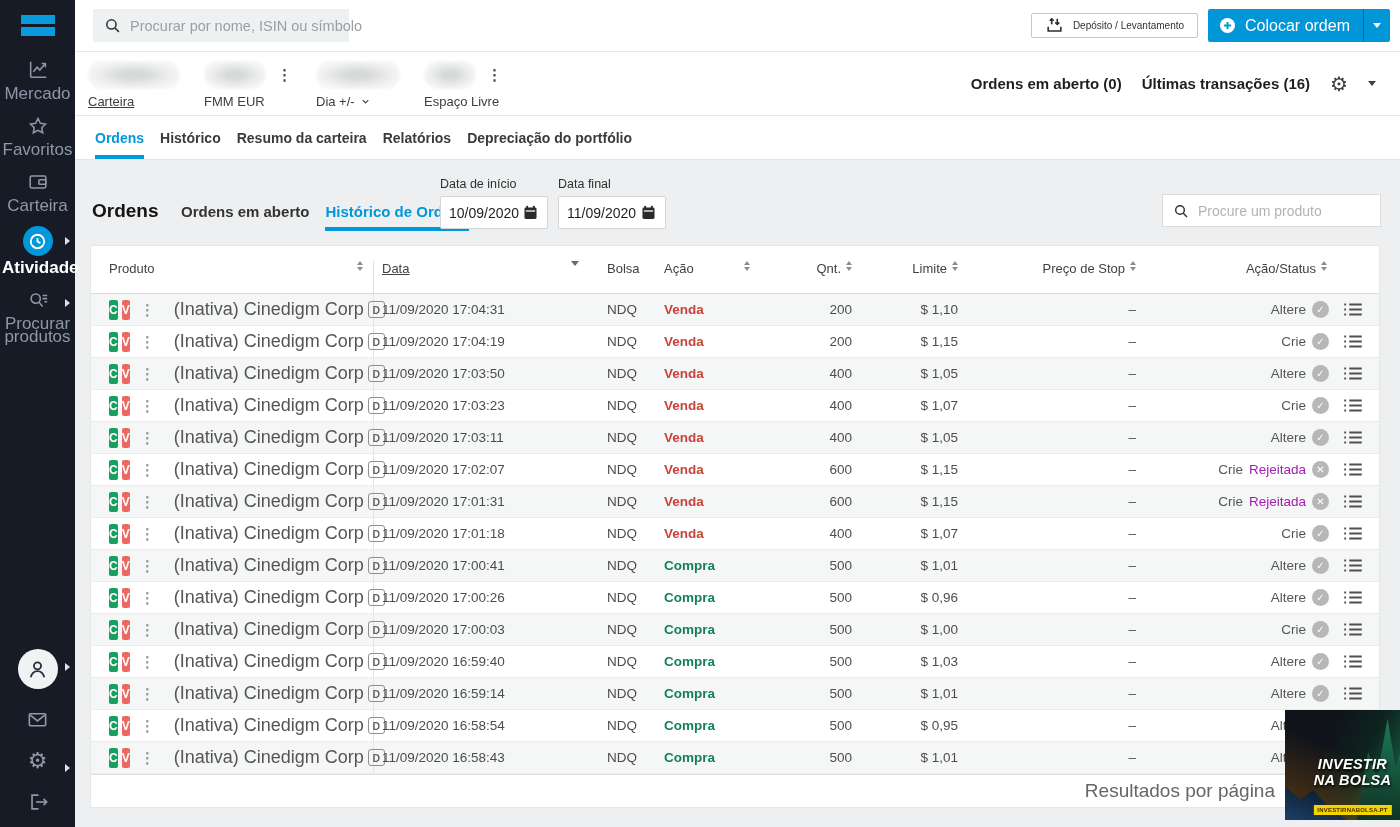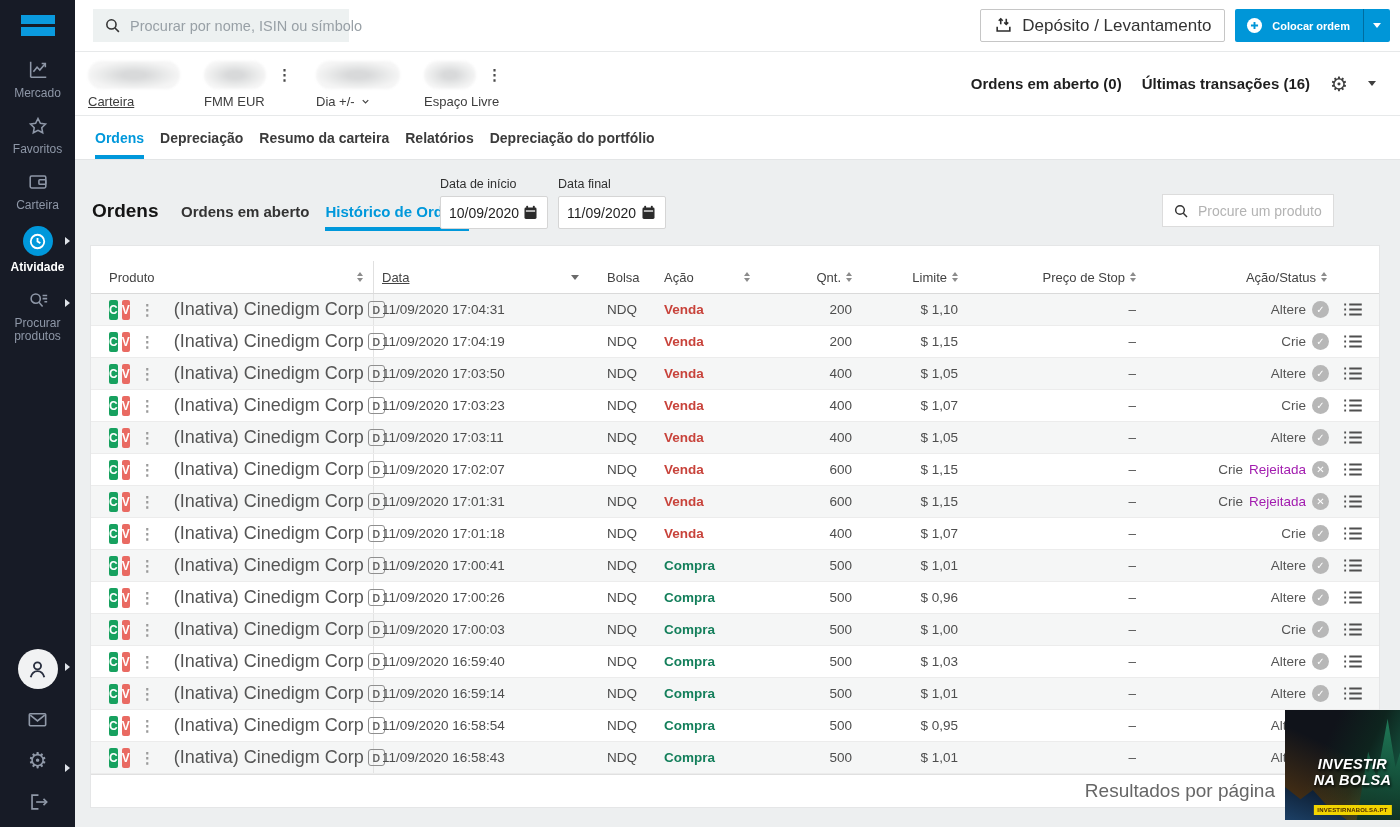--- a/index.html
+++ b/index.html
@@ -7,42 +7,42 @@
   body { position:relative; background:#edeff0; overflow:hidden; }
 
   
   .sidebar { position:absolute; left:0; top:0; bottom:0; width:75px; background:#171b26; z-index:10; }
   .logo { margin:15px auto 0; width:34px; cursor:pointer; }
   .logo div { width:34px; height:9px; background:#0a9ade; margin-bottom:3px; }
   .nav-top { position:absolute; top:57px; left:0; width:75px; display:flex; flex-direction:column; gap:13px; }
   .nav-item { position:relative; width:75px; min-height:40px; text-align:center; color:#8e97a7; cursor:pointer; padding:0 2px; }
   .nav-icon { display:flex; justify-content:center; align-items:center; height:26px; }
   .icon-bubble { width:30px; height:30px; border-radius:50%; background:#0098db; display:flex; align-items:center; justify-content:center; }
-  .nav-label { display:block; font-size:12px; line-height:13px; color:#8e97a7; margin-top:4px; }
+  .nav-label { display:block; font-size:17px; line-height:13px; color:#8e97a7; margin-top:4px; }
   .nav-item.active .nav-label { color:#ffffff; font-weight:bold; }
   .nav-item.active .nav-icon { height:32px; }
   .nav-arrow { position:absolute; right:5px; top:12px; width:0; height:0;
     border-top:4px solid transparent; border-bottom:4px solid transparent; border-left:5px solid #dfe3e9; }
   .nav-bottom { position:absolute; bottom:14px; left:0; width:75px; display:flex; flex-direction:column; align-items:center; gap:19px; }
   .nav-bottom .nav-item { min-height:auto; display:flex; justify-content:center; }
   .avatar-circle { width:40px; height:40px; border-radius:50%; background:#f1f2f3; display:flex; align-items:center; justify-content:center; }
   .nav-bottom .nav-arrow { top:14px; }
   .gear-glyph { font-size:22px; color:#9099a8; line-height:1; }
 
   
   .main { position:absolute; left:75px; top:0; right:0; bottom:0; }
 
   
   .topbar { height:52px; background:#fff; border-bottom:1px solid #e7e9ea; display:flex; align-items:center; }
   .searchbox { margin-left:18px; width:256px; height:33px; background:#edf1f1; display:flex; align-items:center; gap:9px; padding:0 11px; cursor:text; }
   .searchbox .ph { font-size:14.5px; color:#98a0a6; white-space:nowrap; }
   .topbar-right { margin-left:auto; display:flex; align-items:center; gap:10px; margin-right:10px; }
-  .btn-deposit { height:33px; background:#fff; border:1px solid #c6c6c6; border-radius:2px; display:flex; align-items:center; gap:9px; padding:0 13px; font-size:17px; color:#333; cursor:pointer; }
+  .btn-deposit { height:25px; background:#fff; border:1px solid #c6c6c6; border-radius:2px; display:flex; align-items:center; gap:9px; padding:0 13px; font-size:10px; color:#333; cursor:pointer; }
   .btn-order { height:33px; background:#0096d8; border-radius:2px; display:flex; align-items:stretch; color:#fff; cursor:pointer; }
-  .btn-order-main { display:flex; align-items:center; gap:8px; padding:0 13px 0 10px; font-size:11px; font-weight:bold; }
+  .btn-order-main { display:flex; align-items:center; gap:8px; padding:0 13px 0 10px; font-size:16px; font-weight:normal; }
   .btn-order-caret { width:27px; border-left:1px solid rgba(0,60,90,.45); display:flex; align-items:center; justify-content:center; }
   .caret { width:0; height:0; border-left:4.5px solid transparent; border-right:4.5px solid transparent; border-top:5.5px solid currentColor; }
 
   
   .accountbar { height:64px; background:#fff; border-bottom:1px solid #e7e9ea; display:flex; align-items:center; padding-left:13px; }
   .metric { display:flex; flex-direction:column; margin-right:24px; cursor:pointer; }
   .blob-row { display:flex; align-items:center; height:32px; }
   .blob { height:28px; border-radius:14px; background:radial-gradient(closest-side,#d8d9da 25%,#e8e9e9 65%,#f5f5f5 100%); filter:blur(1.3px); }
   .metric:nth-child(1) .blob{width:92px} .metric:nth-child(2) .blob{width:62px}
   .metric:nth-child(3) .blob{width:84px} .metric:nth-child(4) .blob{width:52px}
@@ -65,28 +65,28 @@
   
   .content { position:absolute; top:160px; left:0; right:0; bottom:0; background:#edeff0; }
   .page-title { position:absolute; left:17px; top:40px; font-size:19px; font-weight:bold; color:#141414; }
   .subtabs { position:absolute; left:106px; top:43px; display:flex; gap:16px; }
   .subtab { font-size:15px; font-weight:bold; color:#333; padding-bottom:7px; border-bottom:4px solid transparent; cursor:pointer; white-space:nowrap; }
   .subtab.active { color:#0098db; border-color:#0098db; }
   .dategroup { position:absolute; top:17px; }
   .dg1 { left:365px; } .dg2 { left:483px; }
   .dategroup .dlabel { display:block; font-size:12.5px; color:#2f2f2f; margin-bottom:5px; }
   .dateinput { width:108px; height:33px; background:#fff; border:1px solid #d5d5d5; border-radius:2px; display:flex; align-items:center; justify-content:space-between; padding:0 8px; font-size:14px; color:#1f1f1f; cursor:pointer; }
-  .product-search { position:absolute; left:1087px; top:34px; width:172px; height:33px; background:#fff; border:1px solid #dcdcdc; display:flex; align-items:center; gap:9px; padding:0 10px; cursor:text; }
+  .product-search { position:absolute; left:1087px; top:34px; width:219px; height:33px; background:#fff; border:1px solid #dcdcdc; display:flex; align-items:center; gap:9px; padding:0 10px; cursor:text; }
   .product-search .ph { font-size:14px; color:#b3b3b3; }
 
   
   .card { position:absolute; left:15px; top:85px; width:1290px; height:563px; background:#fff; border:1px solid #e5e6e7; padding-top:15px; overflow:hidden; }
   .thead, .trow { display:grid; grid-template-columns:283px 215px 62px 105px 110px 110px 180px 175px 48px; align-items:center; }
   .thead { height:33px; border-bottom:1px solid #dadada; font-size:13px; color:#424242; }
-  .thead > div { height:100%; display:flex; align-items:center; cursor:pointer; }
+  .thead > div { height:100%; display:flex; align-items:flex-start; cursor:pointer; }
   .h-prod { justify-content:space-between; padding-left:18px; padding-right:10px; border-right:1px solid #e0e0e0; }
   .h-date { justify-content:space-between; padding-left:8px; padding-right:10px;text-decoration:underline; }
   .h-exch { padding-left:18px; cursor:default !important; }
   .h-action { justify-content:space-between; padding-left:13px; padding-right:6px; }
   .h-num { justify-content:flex-end; gap:5px; }
   .h-num.q { padding-right:14px; } .h-num.l { padding-right:18px; } .h-num.s { padding-right:20px; }
   .h-status { justify-content:flex-end; gap:5px; padding-right:4px; }
   .sort { display:inline-flex; flex-direction:column; gap:2px; }
   .tri-u { width:0; height:0; border-left:3.5px solid transparent; border-right:3.5px solid transparent; border-bottom:4.5px solid #8c8c8c; }
   .tri-d { width:0; height:0; border-left:3.5px solid transparent; border-right:3.5px solid transparent; border-top:4.5px solid #8c8c8c; }
@@ -309,21 +309,21 @@
     <div class="accountbar-right">
       <span class="txt">Ordens em aberto (0)</span>
       <span class="txt">Últimas transações (16)</span>
       <span class="gear-glyph">⚙</span>
       <span class="caret"></span>
     </div>
   </div>
 
   <div class="tabsbar" id="tabsbar">
       <div class="tab active">Ordens</div>
-      <div class="tab">Depreciação</div>
+      <div class="tab">Histórico</div>
       <div class="tab">Resumo da carteira</div>
       <div class="tab">Relatórios</div>
       <div class="tab">Depreciação do portfólio</div>
     </div>
 
   <div class="content">
     <div class="page-title">Ordens</div>
     <div class="subtabs" id="subtabs">
         <div class="subtab">Ordens em aberto</div>
         <div class="subtab active">Histórico de Ordens</div>

